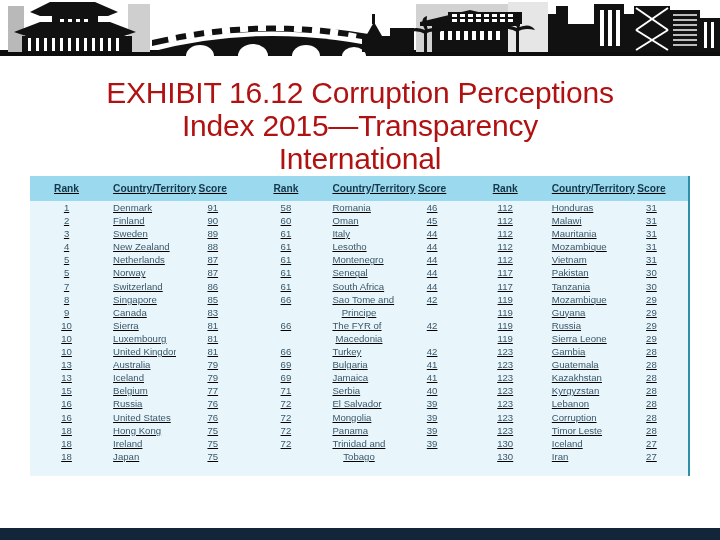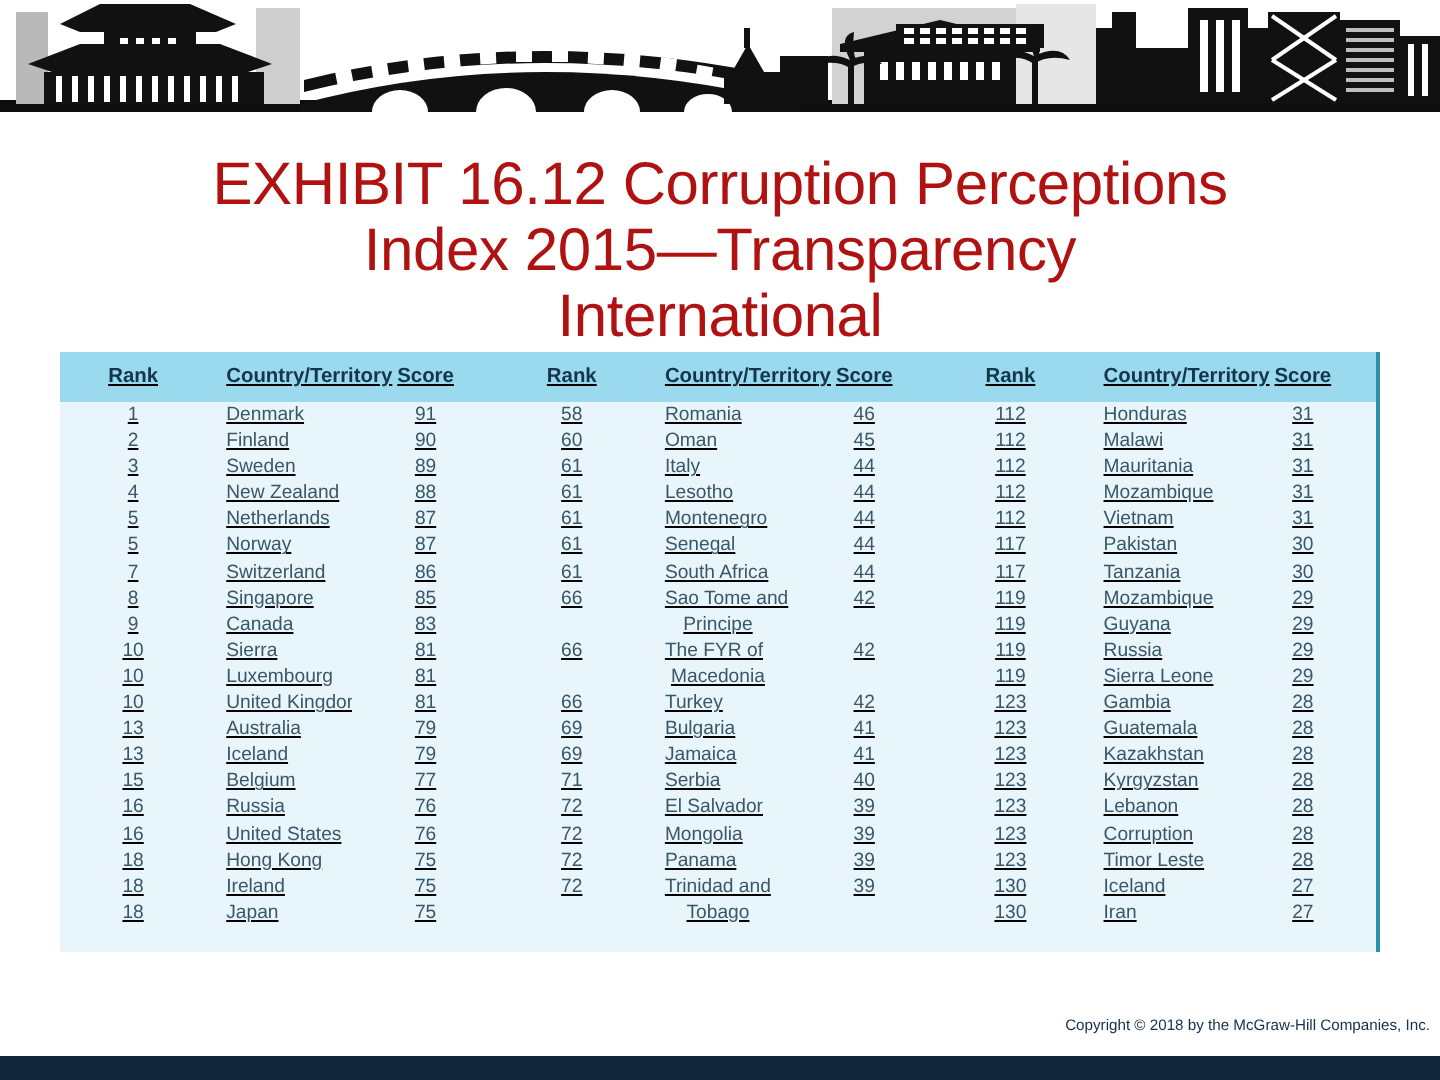--- a/index.html
+++ b/index.html
@@ -514,15 +514,14 @@
           <td></td>
           <td></td>
           <td></td>
           <td></td>
         </tr>
       </tbody>
   </table>
 </div>
 
 <div class="footer-text">
-  <span class="footer-line">Copyright © 2018 by the McGraw-Hill Companies, Inc.</span>
 </div>
 <div class="bottom-bar"></div>
 
 </body></html>

